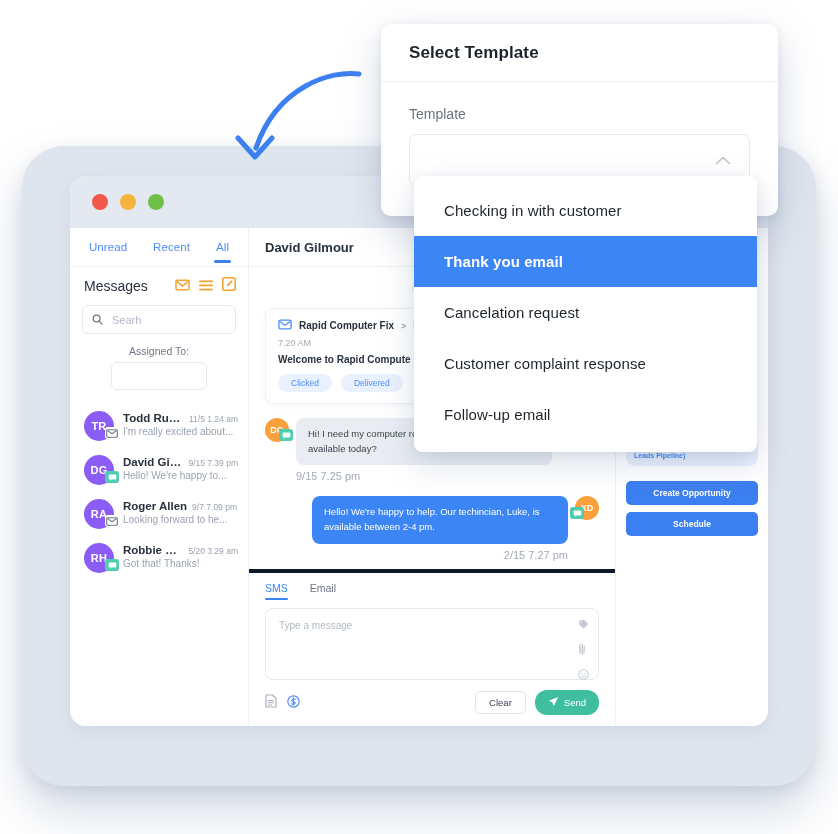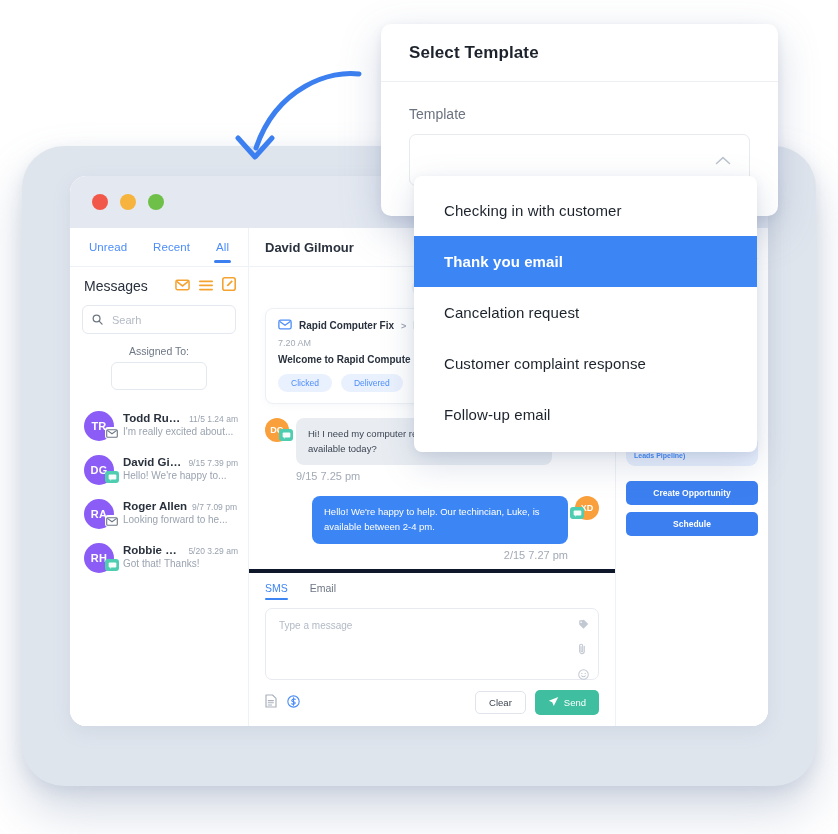--- a/index.html
+++ b/index.html
@@ -350,21 +350,21 @@
     border-radius: 5px;
     font-family: inherit;
     cursor: pointer;
   }
   .btn-send {
     border: 0;
     background: #3fbfa0;
     color: #fff;
     font-size: 9.5px;
     padding: 6px 13px;
-    border-radius: 5px;
+    border-radius: 12px;
     font-family: inherit;
     display: flex;
     align-items: center;
     gap: 5px;
     cursor: pointer;
   }
 
   
   .right-col {
     width: 132px;

